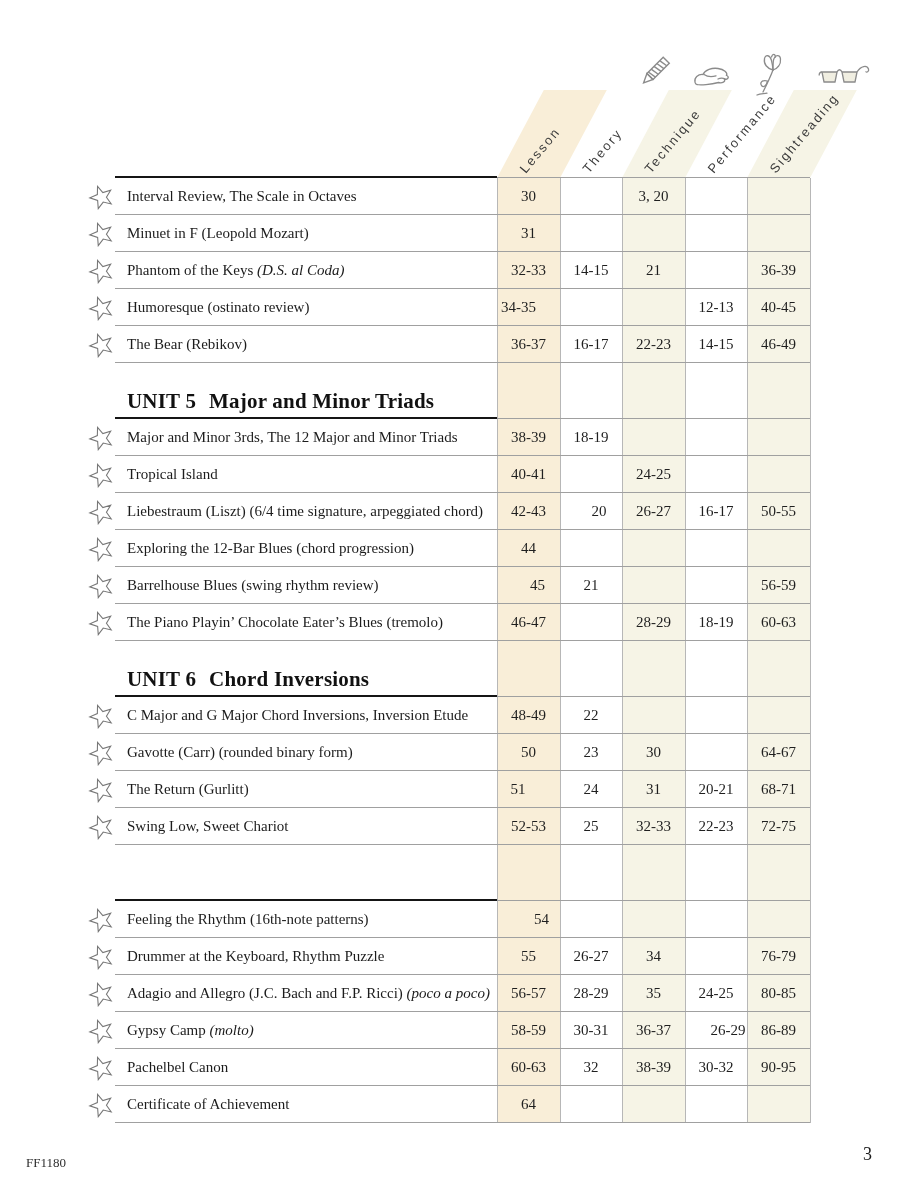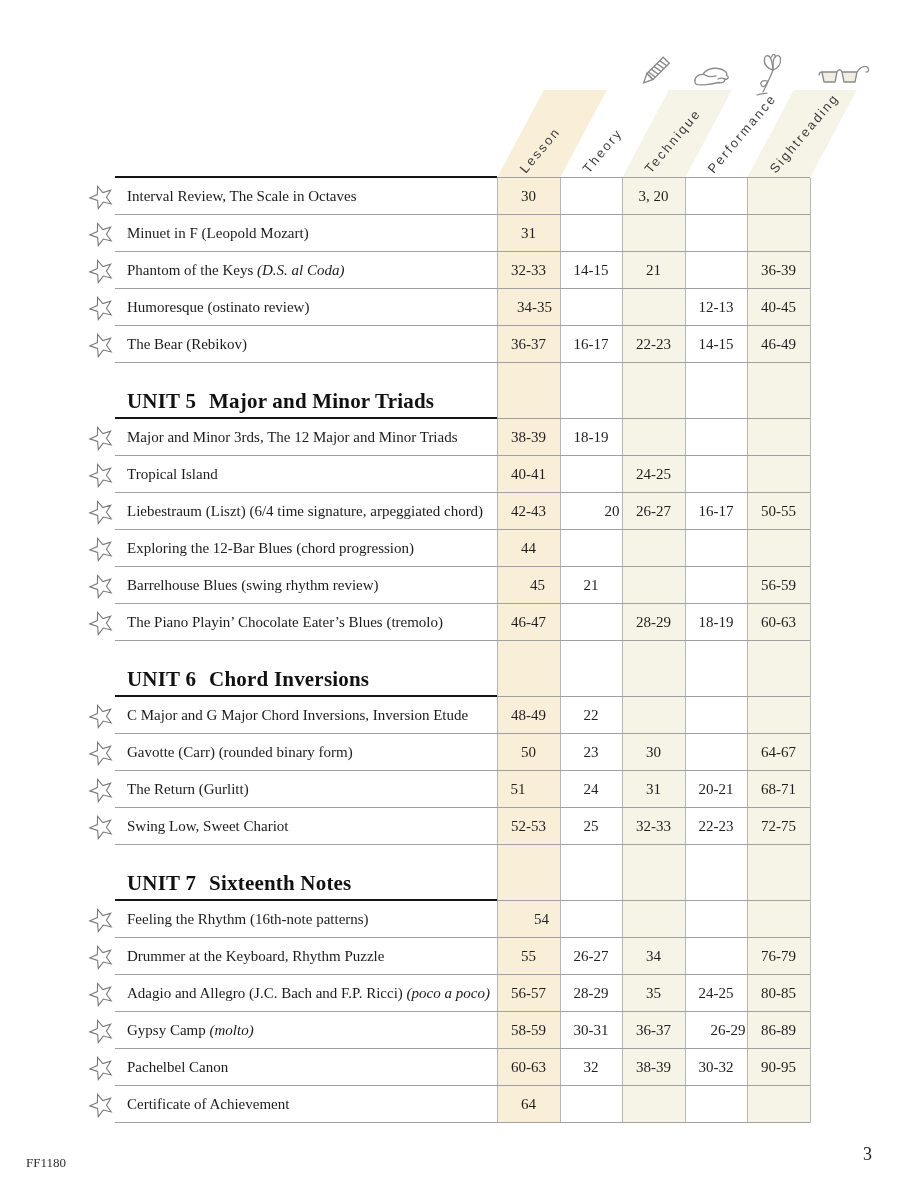--- a/index.html
+++ b/index.html
@@ -163,21 +163,21 @@
         <div class="cell" style="left: 445px; width: 62px;">14-15</div>
         <div class="cell" style="left: 507px; width: 63px;">21</div>
         <div class="cell" style="left: 570px; width: 62px;"></div>
         <div class="cell" style="left: 632px; width: 63px;">36-39</div>
       </div>
       <div class="trow" style="border-bottom-color: rgb(160, 160, 160);">
         <div class="star"><svg width="27" height="27" viewBox="0 0 30 30" fill="#ffffff" stroke="#777777" stroke-width="1.2">
             <polygon points="10.6,3.8 16.5,10.7 25.2,8 20.5,15.8 25.8,23.3 16.9,21.2 11.4,28.5 10.7,19.4 2,16.5 10.4,12.9"></polygon>
           </svg></div>
         <div class="rtitle"><span>Humoresque (ostinato review)</span></div>
-        <div class="cell" style="left: 388px; width: 63px;">34-35</div>
+        <div class="cell" style="left: 372px; width: 63px;">34-35</div>
         <div class="cell" style="left: 445px; width: 62px;"></div>
         <div class="cell" style="left: 507px; width: 63px;"></div>
         <div class="cell" style="left: 570px; width: 62px;">12-13</div>
         <div class="cell" style="left: 632px; width: 63px;">40-45</div>
       </div>
       <div class="trow" style="border-bottom-color: rgb(160, 160, 160);">
         <div class="star"><svg width="27" height="27" viewBox="0 0 30 30" fill="#ffffff" stroke="#777777" stroke-width="1.2">
             <polygon points="10.6,3.8 16.5,10.7 25.2,8 20.5,15.8 25.8,23.3 16.9,21.2 11.4,28.5 10.7,19.4 2,16.5 10.4,12.9"></polygon>
           </svg></div>
         <div class="rtitle"><span>The Bear (Rebikov)</span></div>
@@ -213,21 +213,21 @@
         <div class="cell" style="left: 507px; width: 63px;">24-25</div>
         <div class="cell" style="left: 570px; width: 62px;"></div>
         <div class="cell" style="left: 632px; width: 63px;"></div>
       </div>
       <div class="trow" style="border-bottom-color: rgb(160, 160, 160);">
         <div class="star"><svg width="27" height="27" viewBox="0 0 30 30" fill="#ffffff" stroke="#777777" stroke-width="1.2">
             <polygon points="10.6,3.8 16.5,10.7 25.2,8 20.5,15.8 25.8,23.3 16.9,21.2 11.4,28.5 10.7,19.4 2,16.5 10.4,12.9"></polygon>
           </svg></div>
         <div class="rtitle"><span>Liebestraum (Liszt) (6/4 time signature, arpeggiated chord)</span></div>
         <div class="cell" style="left: 382px; width: 63px;">42-43</div>
-        <div class="cell" style="left: 458px; width: 78px;">20</div>
+        <div class="cell" style="left: 445px; width: 78px;">20</div>
         <div class="cell" style="left: 507px; width: 63px;">26-27</div>
         <div class="cell" style="left: 570px; width: 62px;">16-17</div>
         <div class="cell" style="left: 632px; width: 63px;">50-55</div>
       </div>
       <div class="trow" style="border-bottom-color: rgb(160, 160, 160);">
         <div class="star"><svg width="27" height="27" viewBox="0 0 30 30" fill="#ffffff" stroke="#777777" stroke-width="1.2">
             <polygon points="10.6,3.8 16.5,10.7 25.2,8 20.5,15.8 25.8,23.3 16.9,21.2 11.4,28.5 10.7,19.4 2,16.5 10.4,12.9"></polygon>
           </svg></div>
         <div class="rtitle"><span>Exploring the 12-Bar Blues (chord progression)</span></div>
         <div class="cell" style="left: 382px; width: 63px;">44</div>
@@ -301,21 +301,20 @@
             <polygon points="10.6,3.8 16.5,10.7 25.2,8 20.5,15.8 25.8,23.3 16.9,21.2 11.4,28.5 10.7,19.4 2,16.5 10.4,12.9"></polygon>
           </svg></div>
         <div class="rtitle"><span>Swing Low, Sweet Chariot</span></div>
         <div class="cell" style="left: 382px; width: 63px;">52-53</div>
         <div class="cell" style="left: 445px; width: 62px;">25</div>
         <div class="cell" style="left: 507px; width: 63px;">32-33</div>
         <div class="cell" style="left: 570px; width: 62px;">22-23</div>
         <div class="cell" style="left: 632px; width: 63px;">72-75</div>
       </div>
       <div class="band">
-        <div class="heading"><span>UNIT 7</span><span class="utitle">Sixteenth Notes</span></div>
         <div class="rule-black" style="background: rgb(21, 21, 21);"></div>
         <div class="rule-gray" style="background: rgb(160, 160, 160);"></div>
       </div>
       <div class="trow" style="border-bottom-color: rgb(160, 160, 160);">
         <div class="star"><svg width="27" height="27" viewBox="0 0 30 30" fill="#ffffff" stroke="#777777" stroke-width="1.2">
             <polygon points="10.6,3.8 16.5,10.7 25.2,8 20.5,15.8 25.8,23.3 16.9,21.2 11.4,28.5 10.7,19.4 2,16.5 10.4,12.9"></polygon>
           </svg></div>
         <div class="rtitle"><span>Feeling the Rhythm (16th-note patterns)</span></div>
         <div class="cell" style="left: 388px; width: 77px;">54</div>
         <div class="cell" style="left: 445px; width: 62px;"></div>

